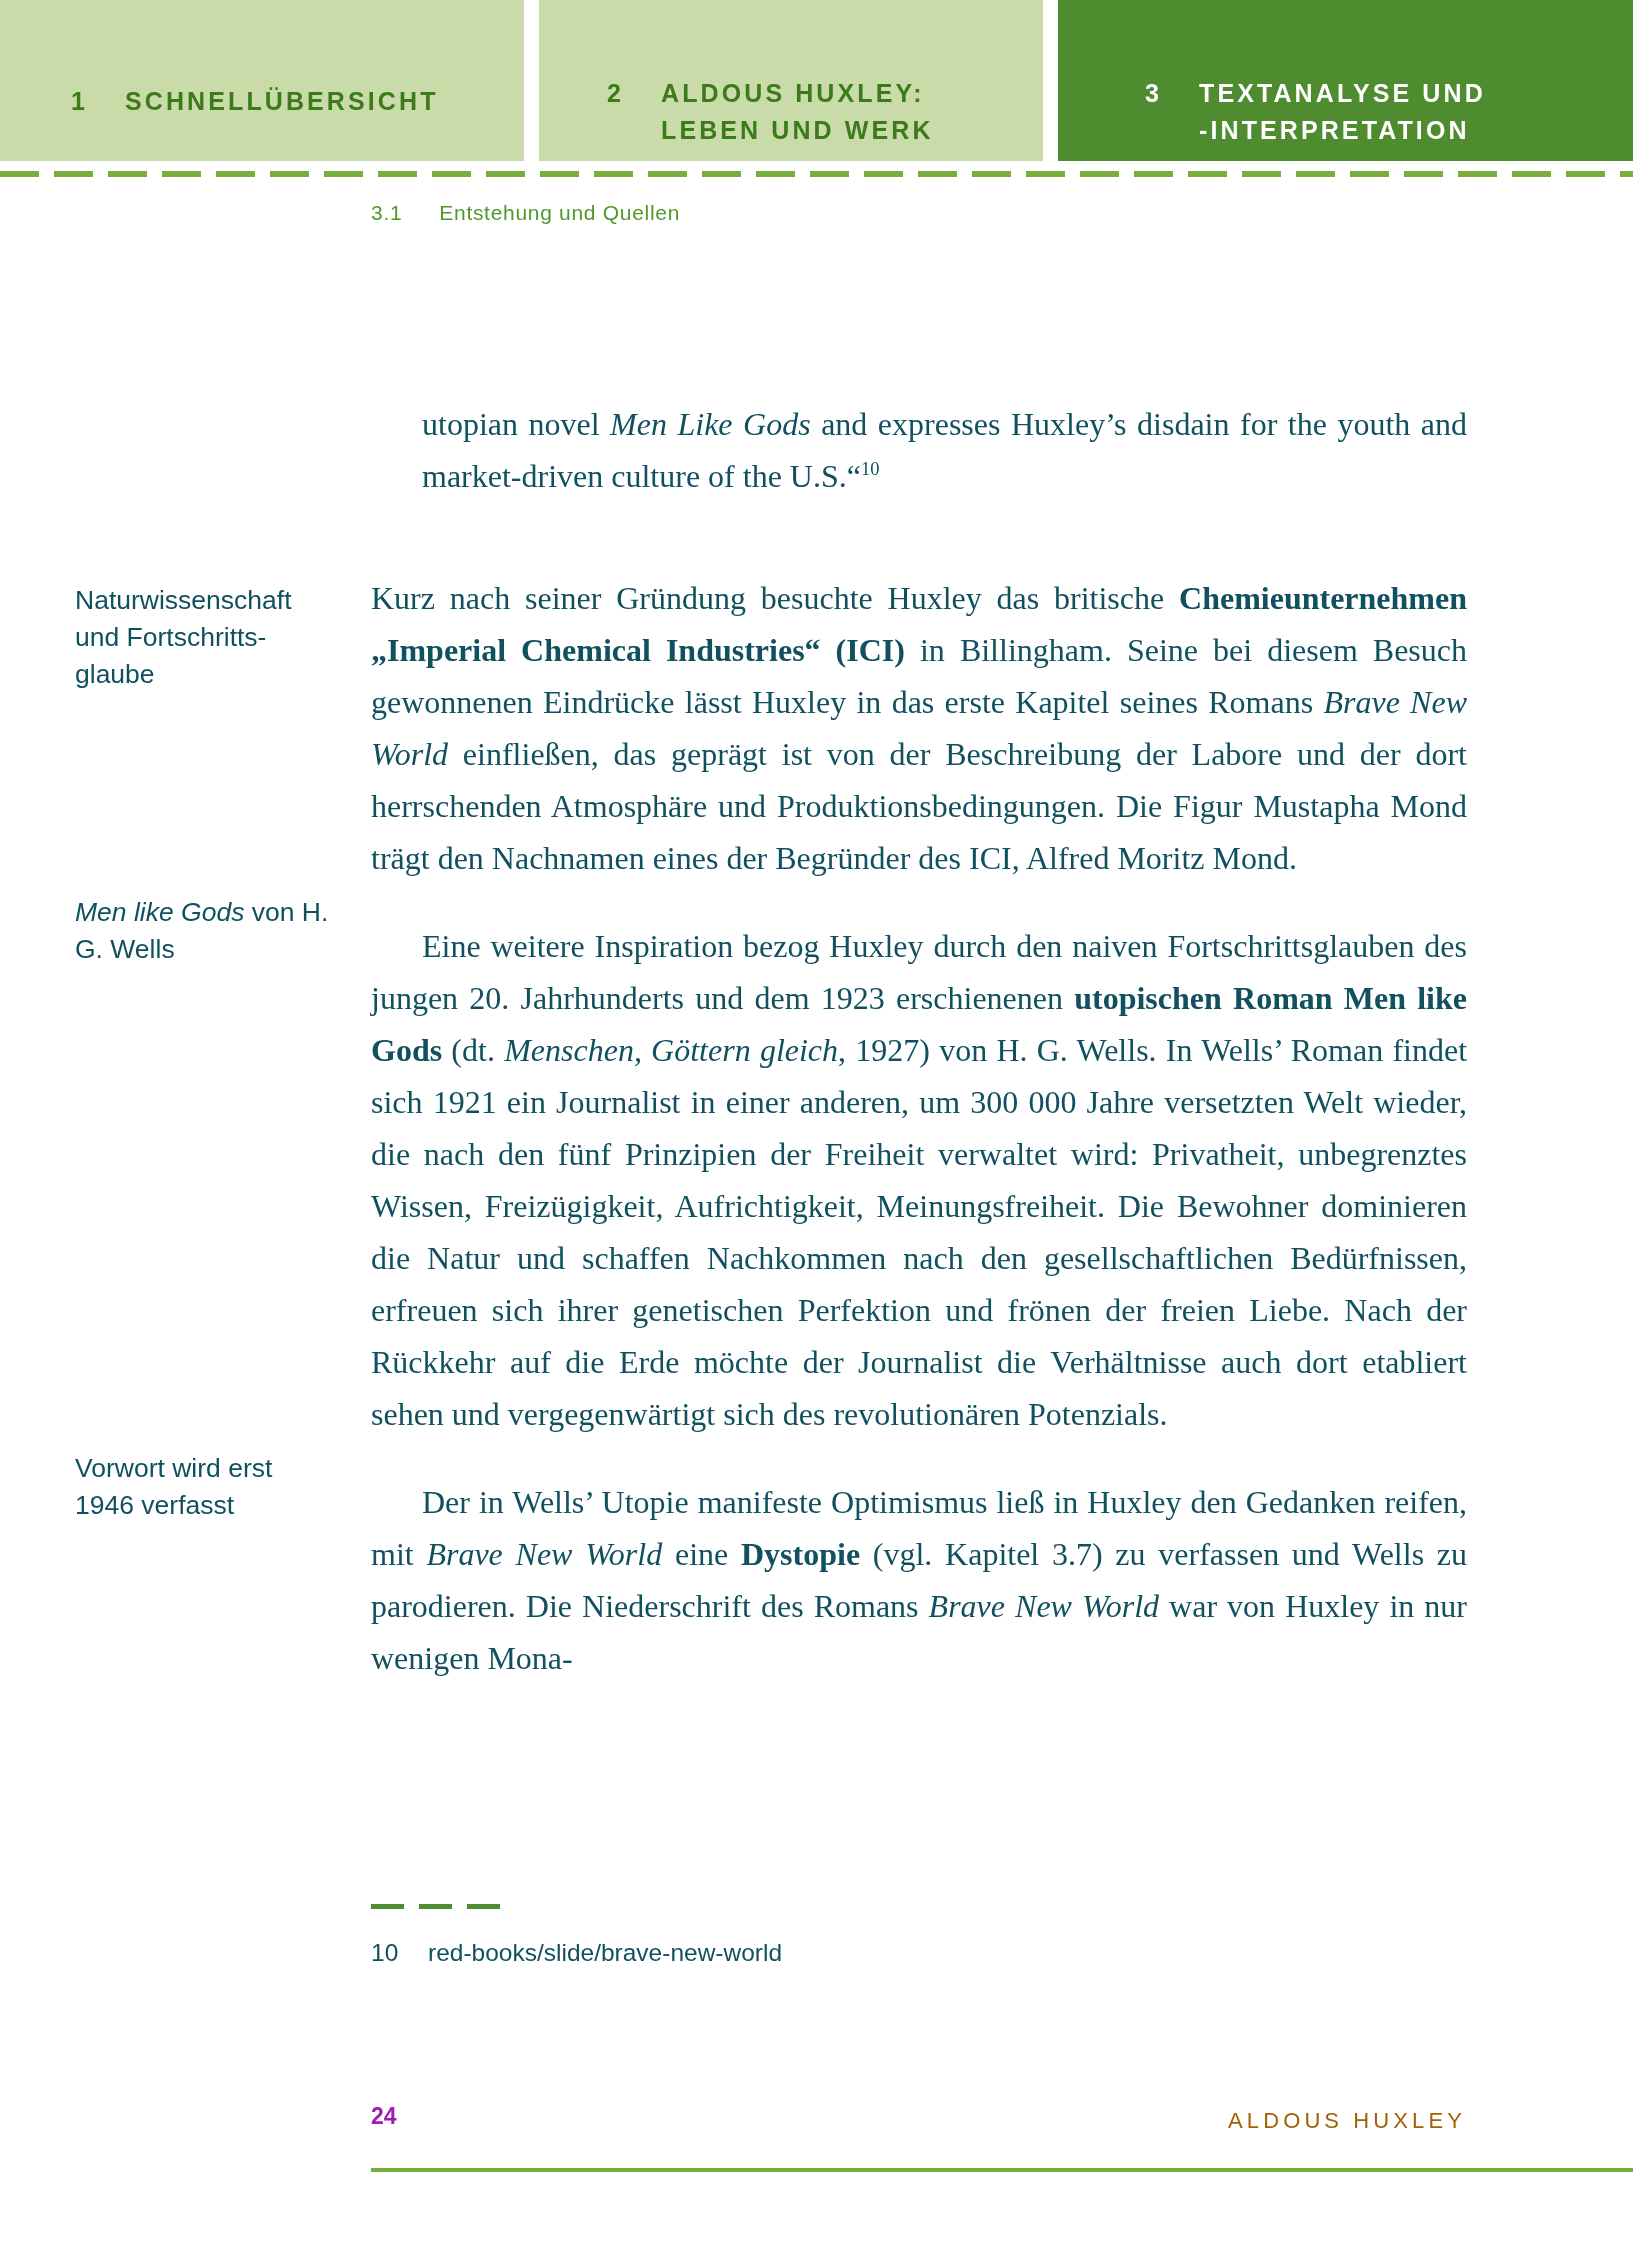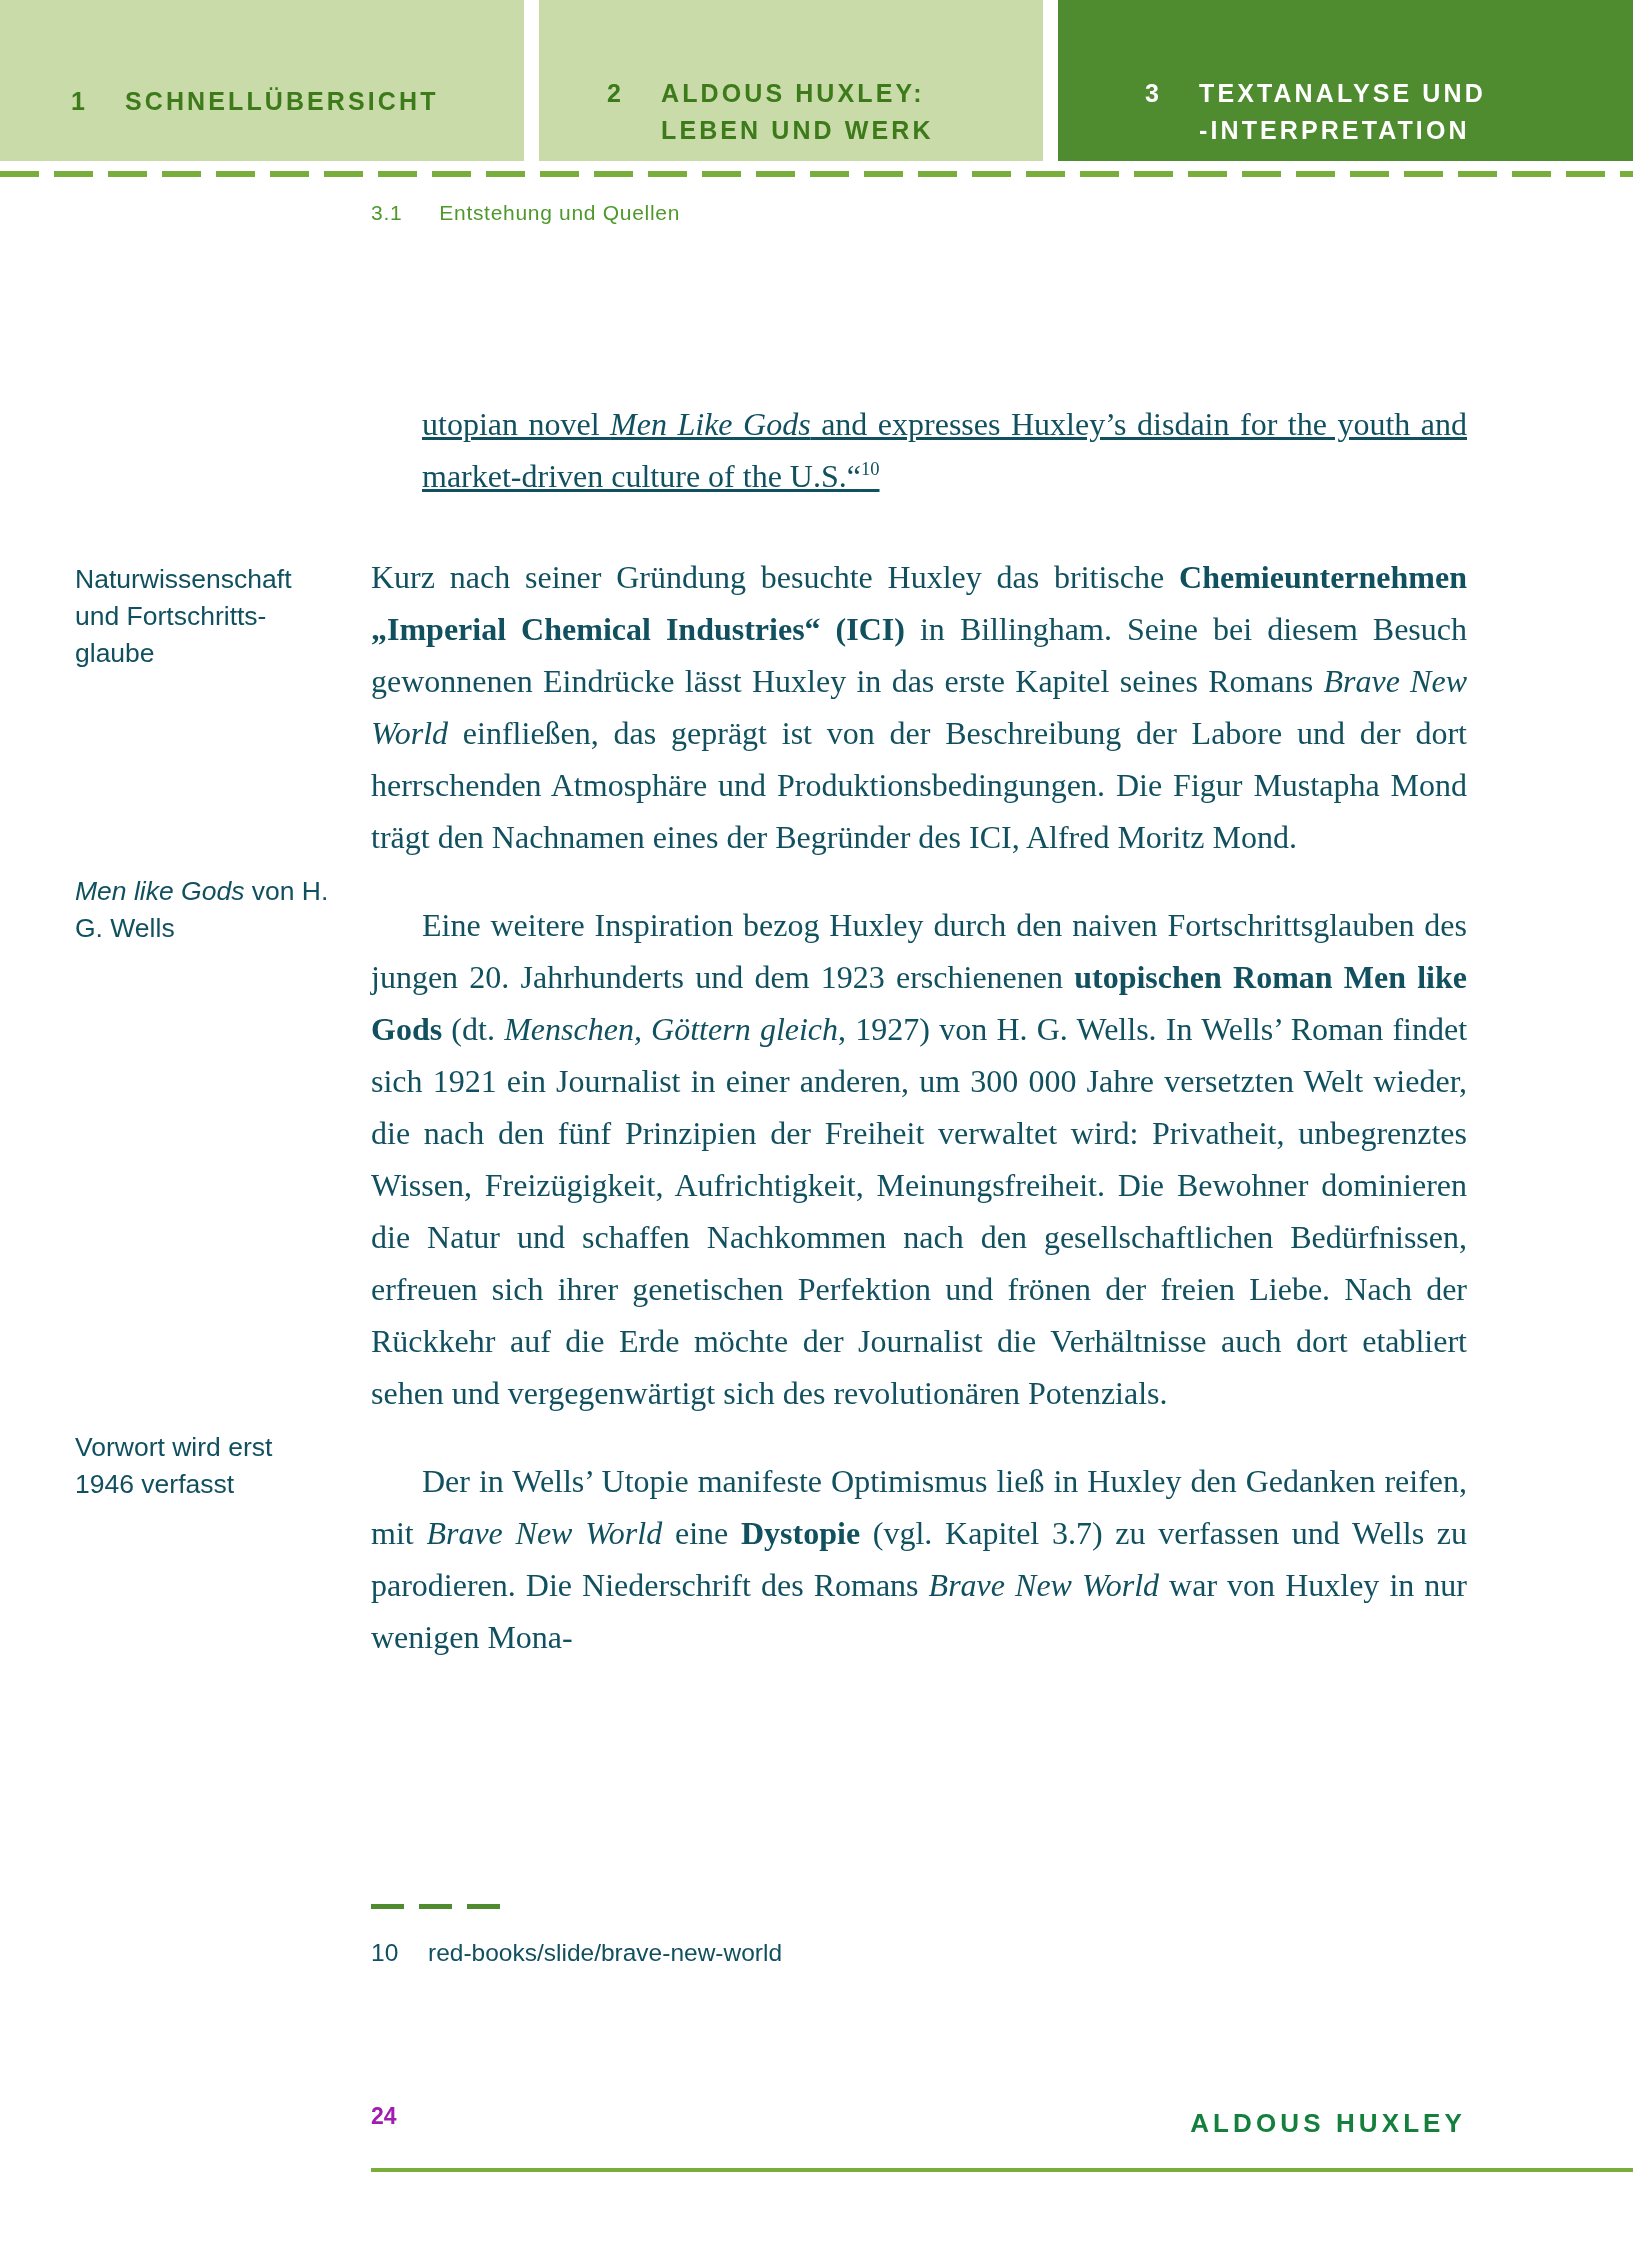--- a/index.html
+++ b/index.html
@@ -58,21 +58,21 @@
     font-size: 26.5px; line-height: 37px;
     color: #10505f;
     padding: 9.5px 41px 0 0;
   }
   .para-cell {
     font-family: "Liberation Serif", serif;
     font-size: 32px; line-height: 52px;
     color: #10505f;
     text-align: justify;
   }
-  .para-quote { padding-left: 51px; margin-bottom: 49px; text-decoration: underline; }
+  .para-quote { padding-left: 51px; margin-bottom: 70px; }
   .para-indent { text-indent: 51px; margin-top: 36px; }
 
   .run-i { font-style: italic; }
   .run-b { font-weight: bold; }
   .run-sup { font-size: 58%; vertical-align: super; line-height: 0; }
 
   
   .footnote { position: absolute; left: 371px; top: 1904px; width: 1096px; }
   .fn-divider {
     width: 131px; height: 5.4px; margin-bottom: 26px;
@@ -89,22 +89,22 @@
 
   
   .page-num {
     position: absolute; left: 371px; top: 2103px;
     font-family: "Liberation Sans", sans-serif;
     font-weight: bold; font-size: 23px; color: #a21caf;
   }
   .series {
     position: absolute; right: 167px; top: 2108px;
     font-family: "Liberation Sans", sans-serif;
-    font-weight: bold; font-size: 26px; letter-spacing: 4.1px;
-    color: #15803d;
+    font-weight: normal; font-size: 22px; letter-spacing: 4.1px;
+    color: #a16207;
   }
   .footer-rule {
     position: absolute; left: 371px; top: 2168px; width: 1262px; height: 4.1px;
     background: #79ad3c;
   }
 </style>
 </head>
 <body>
 
 <div class="page">

